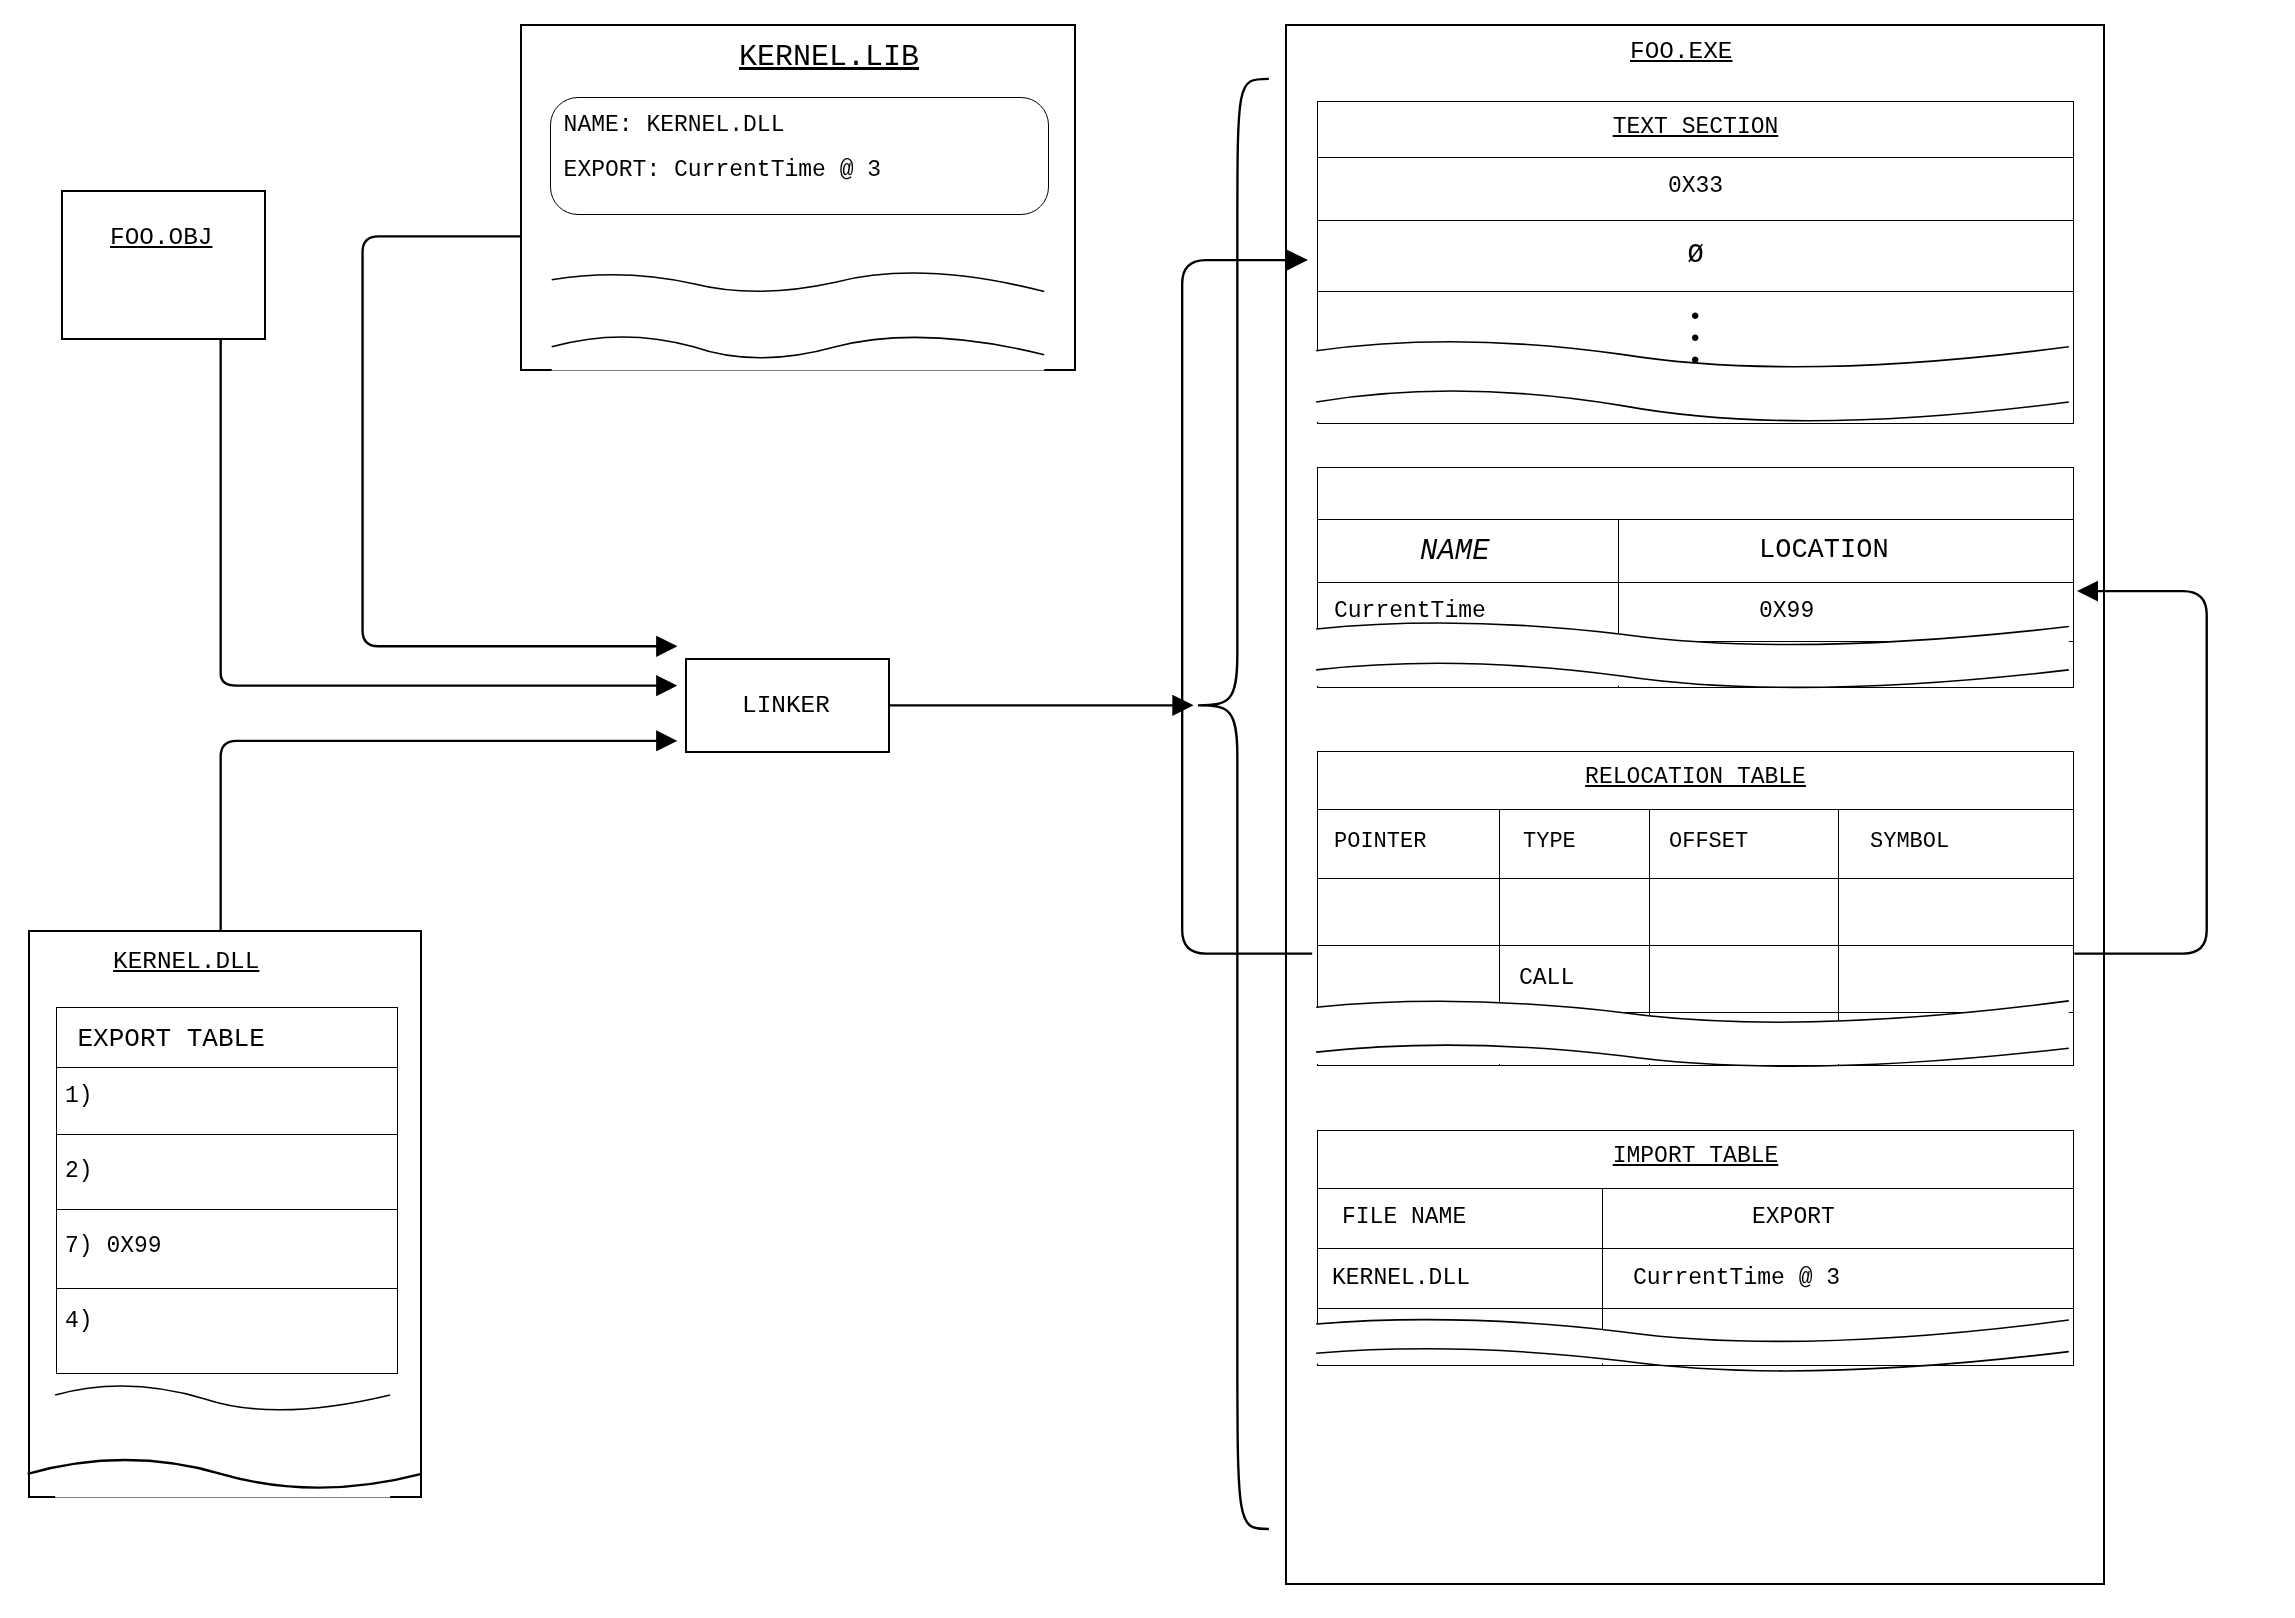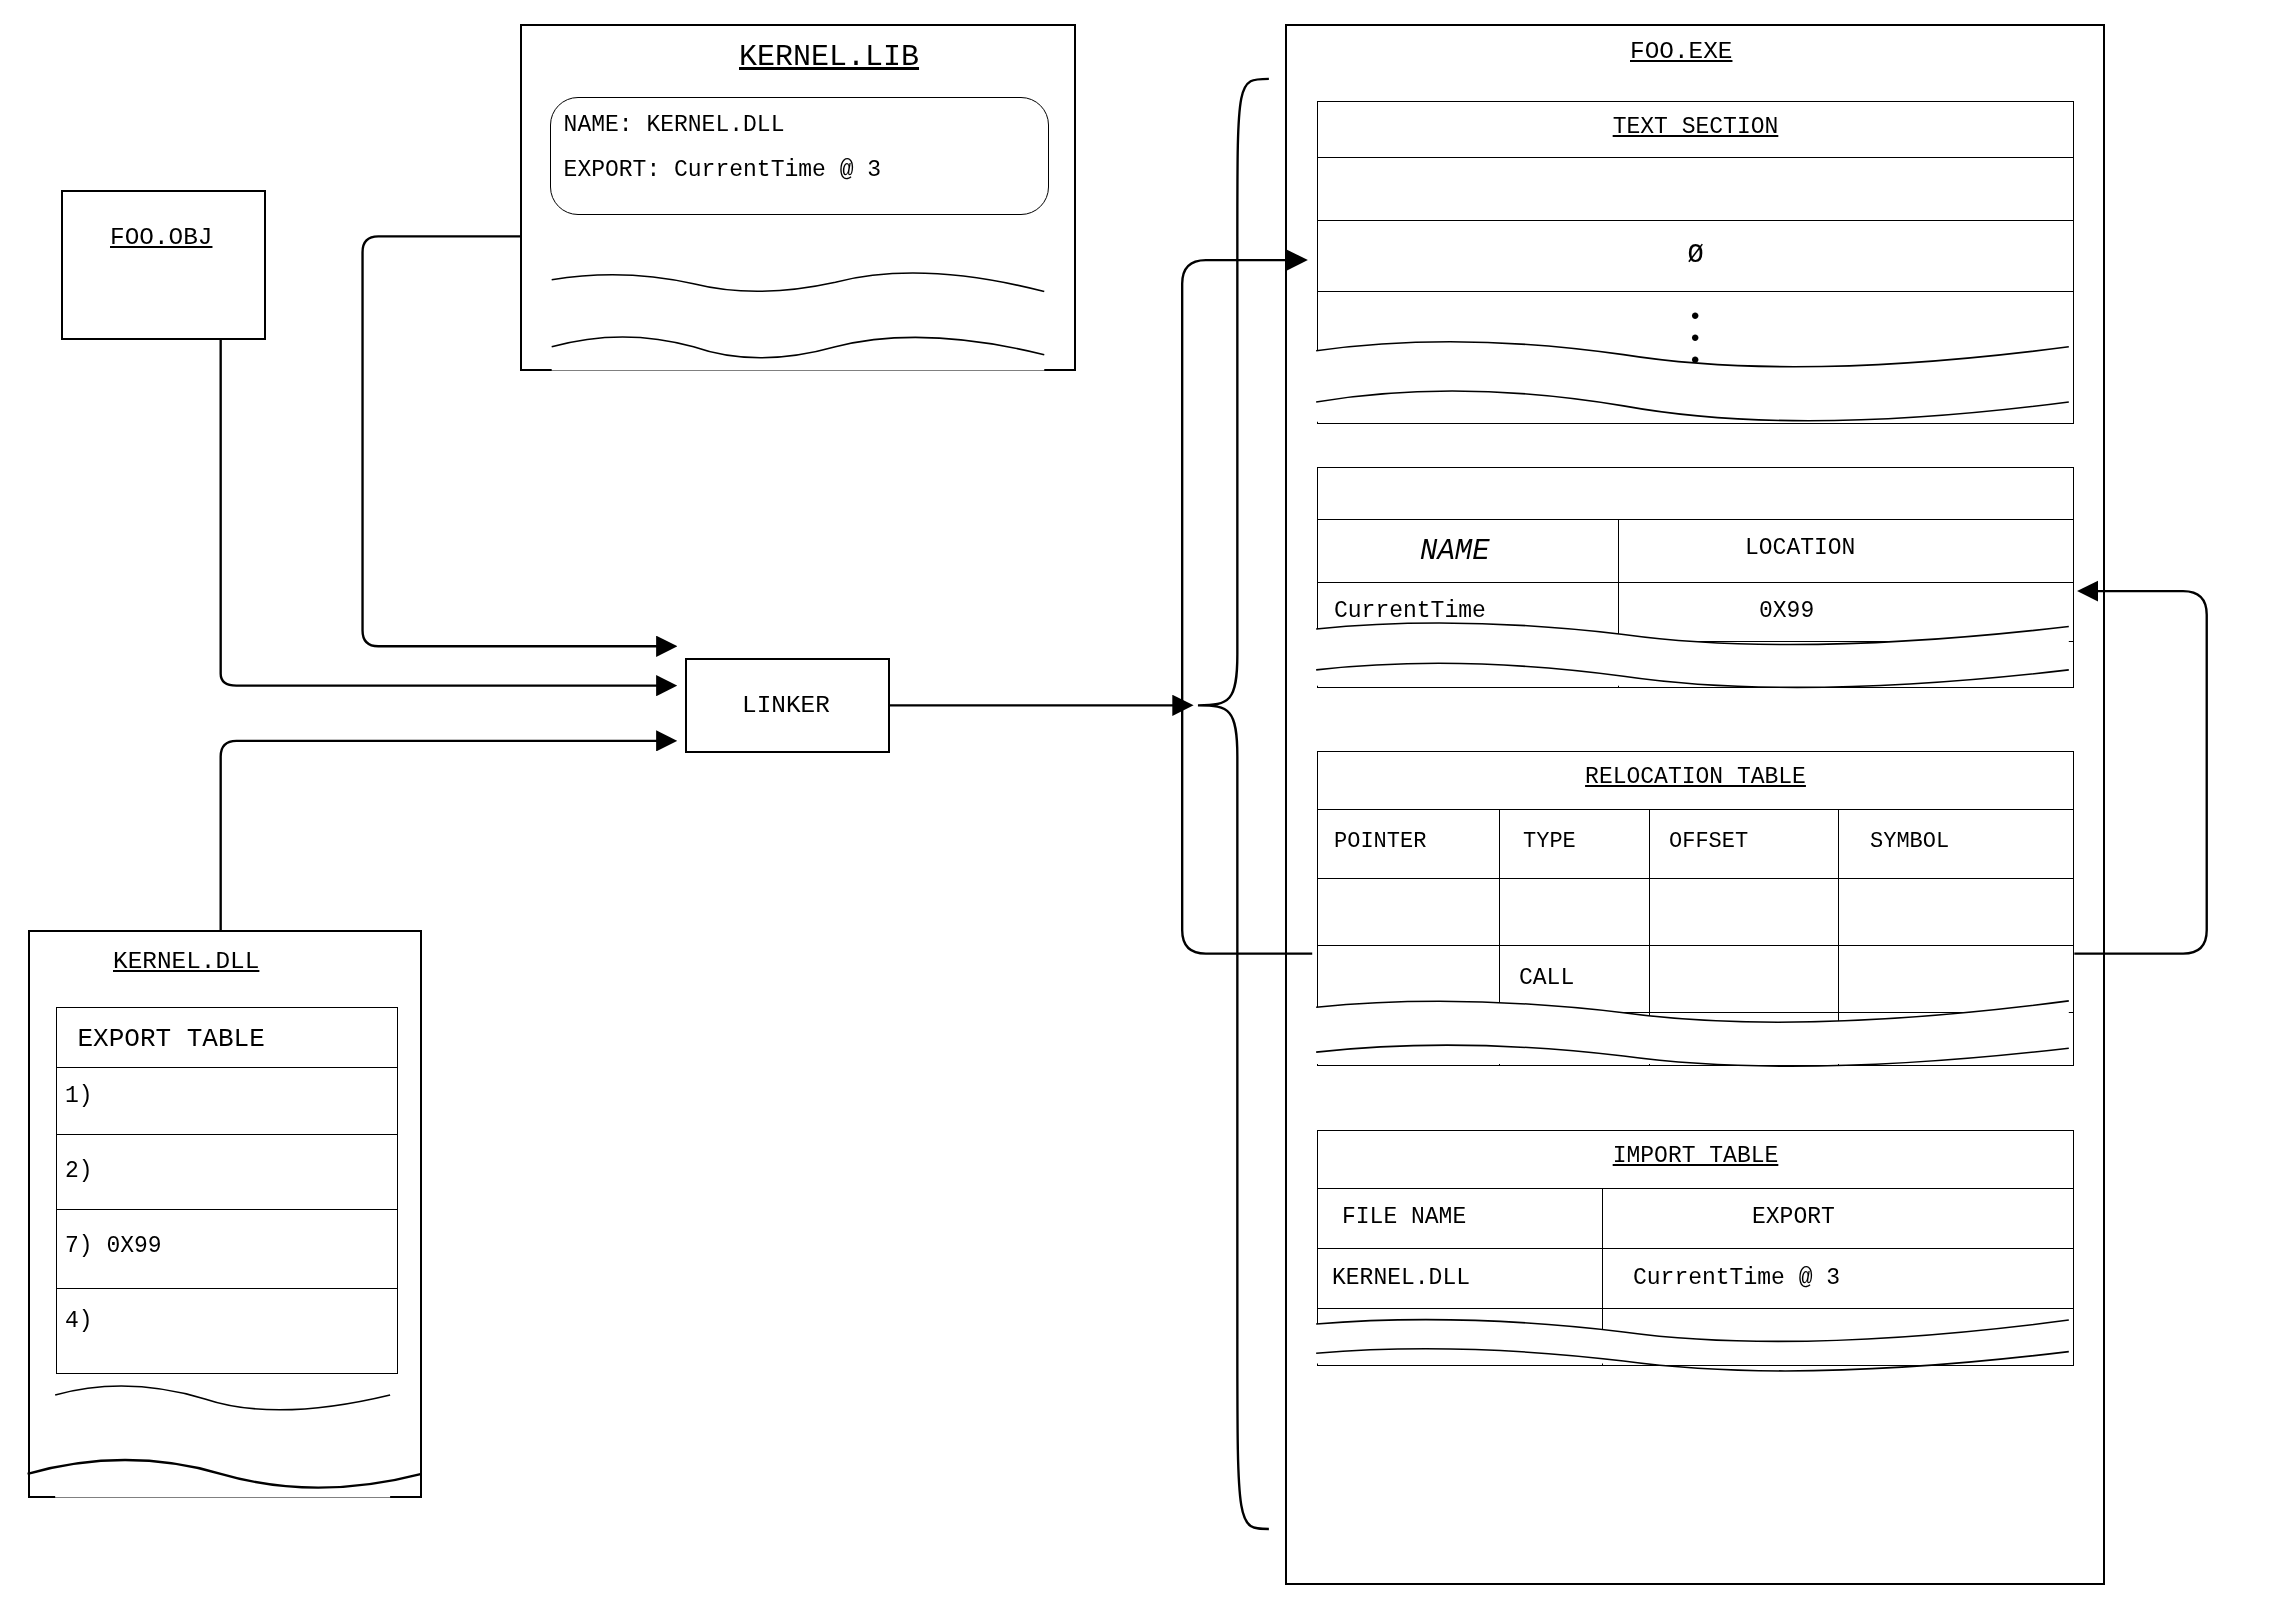--- a/index.html
+++ b/index.html
@@ -75,32 +75,33 @@
       <div class="txt" style="left:8px; top:300px; font-size:23px;">4)</div>
     </div>
   </div>
 
   <div class="box" style="left:1285px; top:24px; width:820px; height:1561px;">
     <div class="title" style="left:343px; top:12px; font-size:24.4px;">FOO.EXE</div>
 
     <div class="box" style="left:30px; top:75px; width:757px; height:323px; border-width:1.6px;">
       <div class="title center" style="top:12px; left:0; font-size:23px;">TEXT SECTION</div>
       <div style="position:absolute; left:0; top:55px; right:0; border-top:1.6px solid #000;"></div>
+      <div class="txt center" style="top:71px; left:0; font-size:23px;">0X33</div>
       <div style="position:absolute; left:0; top:118px; right:0; border-top:1.6px solid #000;"></div>
       <div class="txt center" style="top:138px; left:0; font-size:27px;">Ø</div>
       <div style="position:absolute; left:0; top:189px; right:0; border-top:1.6px solid #000;"></div>
 
       <div class="txt" style="left:370px; top:205px; font-size:24px; line-height:22px;">•<br>•<br>•</div>
     </div>
 
     <div class="box" style="left:30px; top:441px; width:757px; height:221px; border-width:1.6px;">
       <div style="position:absolute; left:0; top:51px; right:0; border-top:1.6px solid #000;"></div>
       <div style="position:absolute; left:300px; top:51px; bottom:0; border-left:1.6px solid #000;"></div>
       <div class="txt" style="left:102px; top:67px; font-size:29px;font-style:italic;">NAME</div>
-      <div class="txt" style="left:427px; top:67px; font-size:23px;">LOCATION</div>
+      <div class="txt" style="left:441px; top:67px; font-size:27px;">LOCATION</div>
       <div style="position:absolute; left:0; top:114px; right:0; border-top:1.6px solid #000;"></div>
       <div class="txt" style="left:16px; top:130px; font-size:23px;">CurrentTime</div>
       <div class="txt" style="left:441px; top:130px; font-size:23px;">0X99</div>
       <div style="position:absolute; left:0; top:173px; right:0; border-top:1.6px solid #000;"></div>
     </div>
 
     <div class="box" style="left:30px; top:725px; width:757px; height:315px; border-width:1.6px;">
       <div class="title center" style="top:12px; left:0; font-size:23px;">RELOCATION TABLE</div>
       <div style="position:absolute; left:0; top:57px; right:0; border-top:1.6px solid #000;"></div>
 

